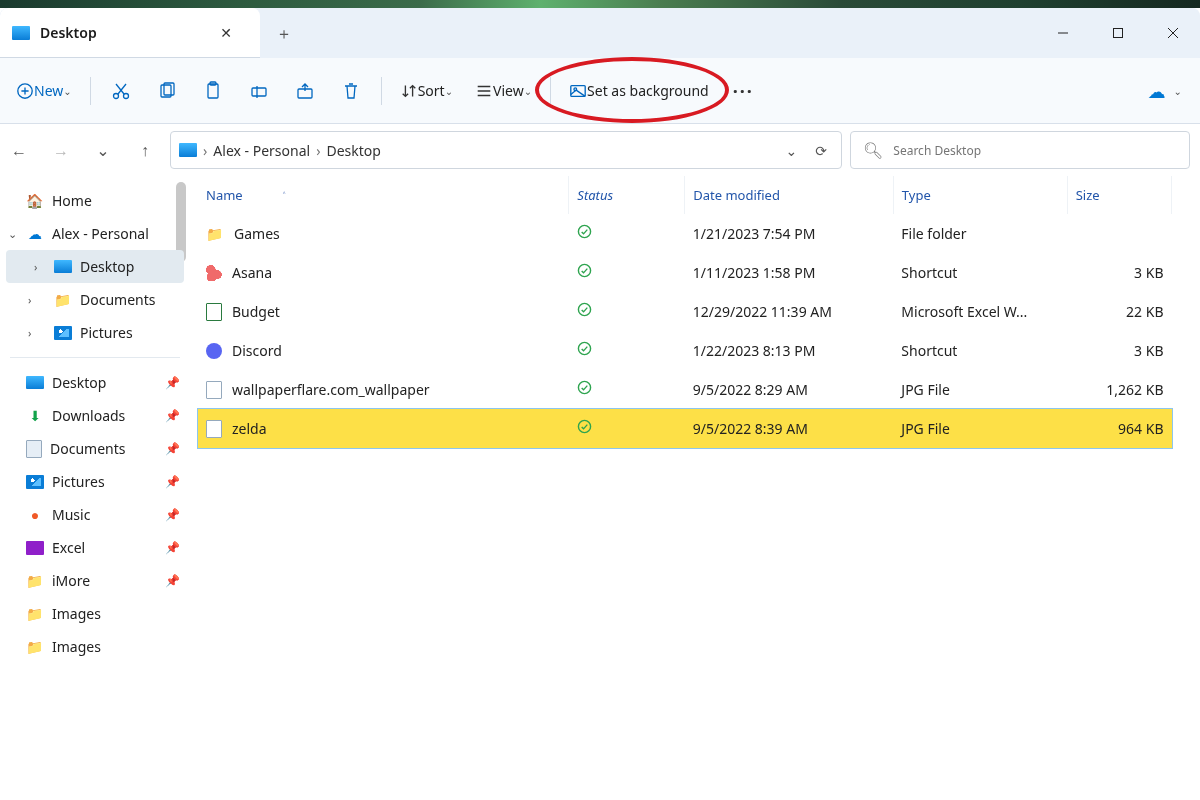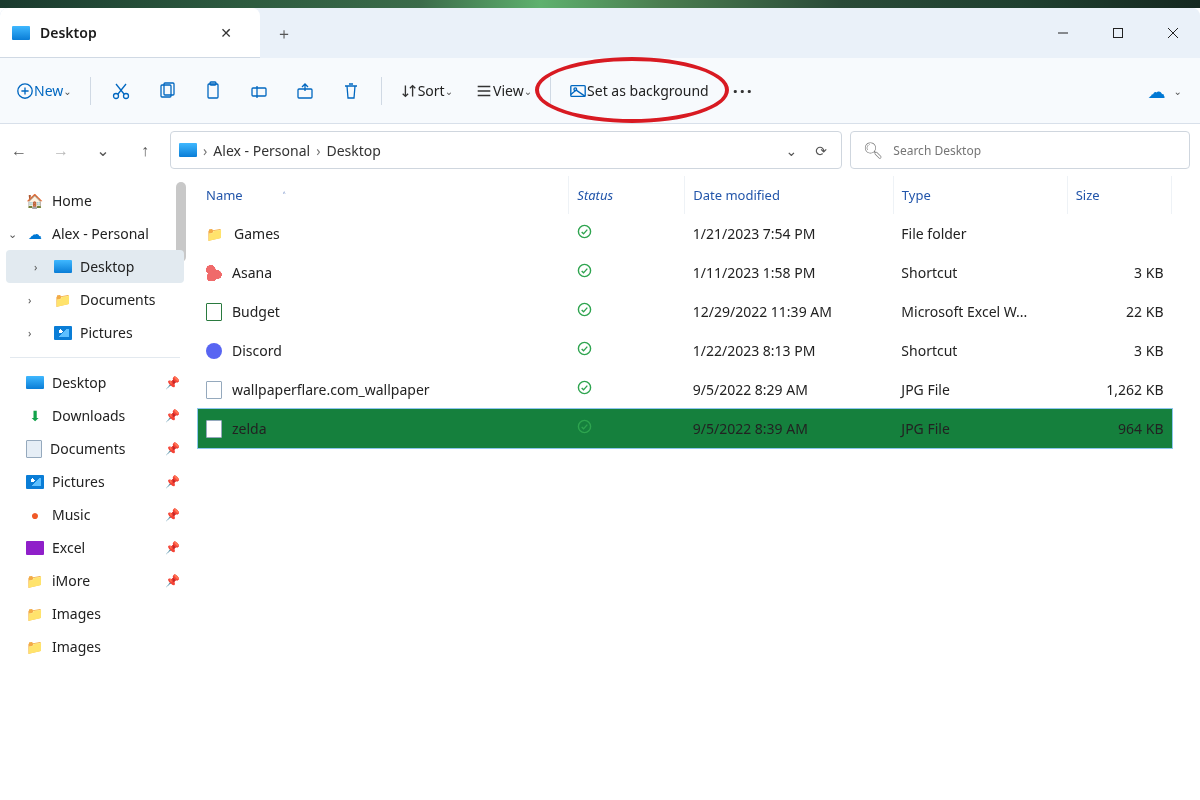--- a/index.html
+++ b/index.html
@@ -70,21 +70,21 @@
 .ic-pic::after{content:'';position:absolute;inset:3px;background:radial-gradient(circle at 30% 30%, #fff 2px, transparent 2px), linear-gradient(135deg,transparent 50%,#5ec0ff 50%);}
 .ic-dl{color:#12a34a;} .ic-doc{width:16px;height:18px;background:#e6eef6;border:1px solid #95a9bd;border-radius:1px;}
 .ic-music{color:#f05a28;} .ic-video{width:18px;height:14px;background:#8f1fc9;border-radius:1px;}
 
 
 .filepane { flex:1; padding:0 28px 8px 8px; }
 .ftable { width: 100%; font-size:14px; color:#222; border-collapse:collapse; }
 .ftable thead th { text-align:left; font-weight:400; color:#2255aa; padding:10px 8px; border-right:1px solid #eef2f6; font-size:13px;}
 .ftable thead th .sortarr { font-size:10px; margin-left:40px; color:#5577bb;}
 .ftable tbody td { padding:10px 8px; }
-.ftable tbody tr.selected { background:#15803d; outline:1px solid #8cc6ee; }
+.ftable tbody tr.selected { background:#fde047; outline:1px solid #8cc6ee; }
 .fn-cell { display:flex; align-items:center; gap:10px;}
 .status-ic { color:#2ea44f; }
 .status-ic svg {width:15px;height:15px;stroke:#2ea44f;fill:none;stroke-width:1.5;}
 .col-name{width:320px;} .col-status{width:100px;font-style:italic;} .col-date{width:180px;} .col-type{width:150px;} .col-size{width:90px;text-align:right;}
 .file-jpg{width:16px;height:18px;border:1px solid #95a9bd;background:#fff;border-radius:1px;display:inline-block;}
 .file-xl{width:16px;height:18px;border:1px solid #2a7a3f;background:#fff;border-radius:1px;}
 .file-asa{width:16px;height:16px;background:radial-gradient(circle at 30% 30%,#f06a6a 30%,transparent 31%),radial-gradient(circle at 70% 60%,#f06a6a 30%,transparent 31%),radial-gradient(circle at 35% 75%,#f06a6a 30%,transparent 31%);}
 .file-disc{width:16px;height:16px;border-radius:50%;background:#5865f2;}
 
 .ellipsis-icon{font-size:18px;font-weight:bold;letter-spacing:2px;color:#333;}

